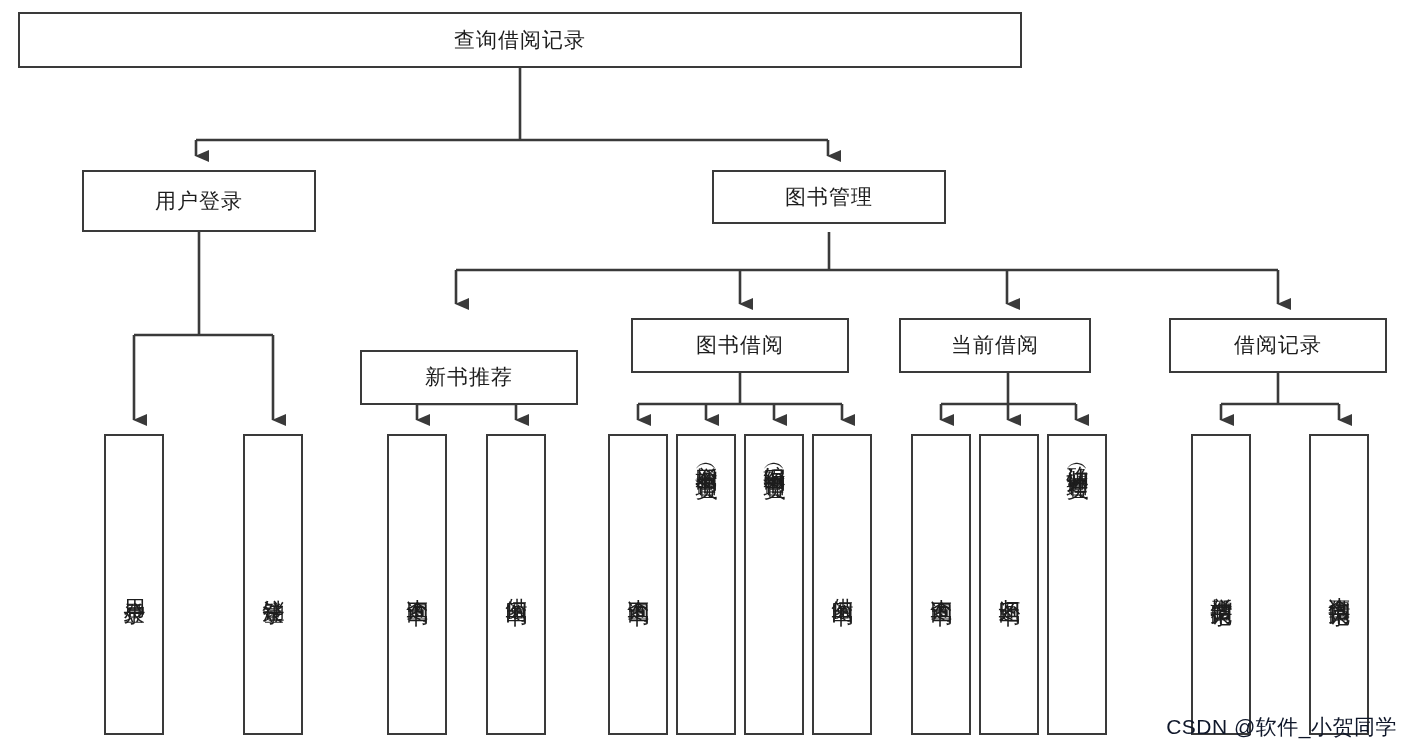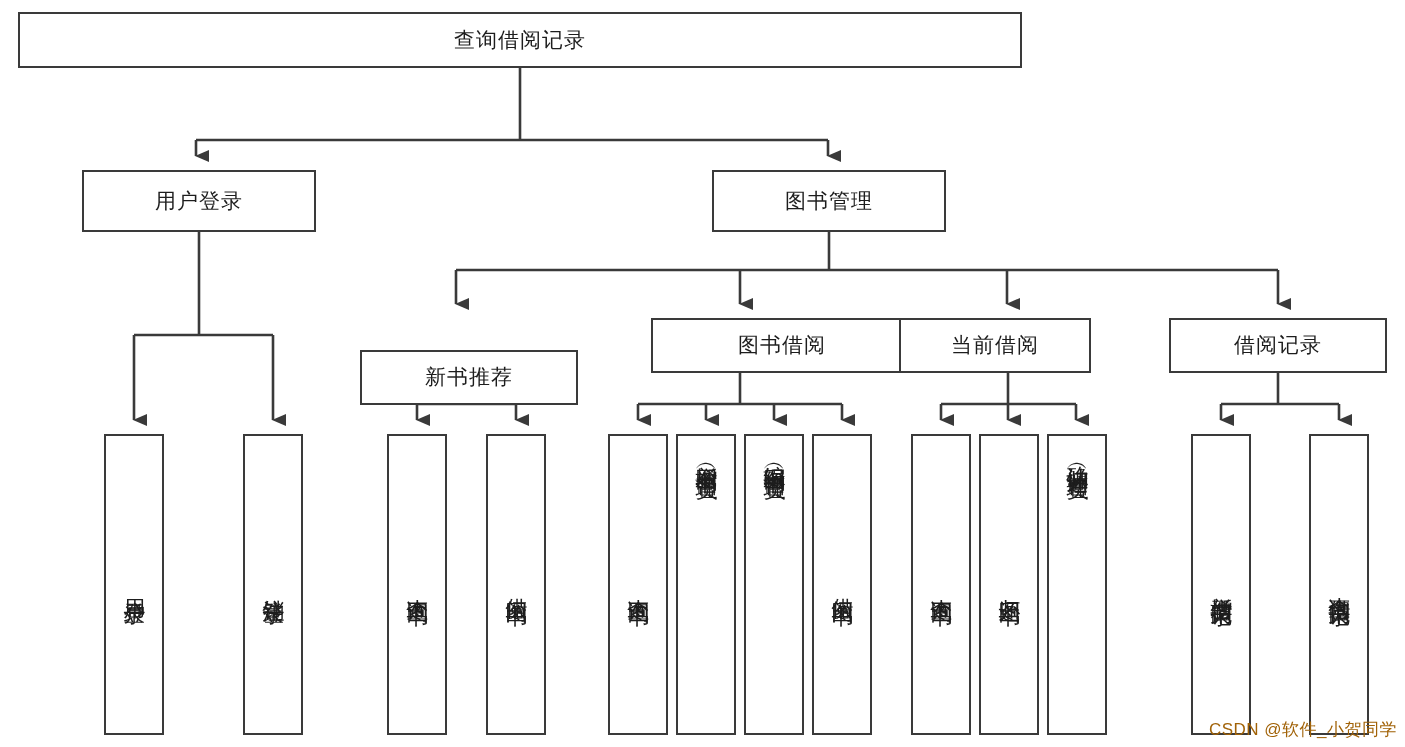--- a/index.html
+++ b/index.html
@@ -65,22 +65,22 @@
     align-items: flex-start;
   }
   .leaf-box.centered-text {
     align-items: center;
     padding-top: 0;
   }
   #watermark {
     position: absolute;
     right: 8px;
     bottom: 6px;
-    font-size: 17px;
-    color: #a16207;
+    font-size: 21px;
+    color: #0f172a;
     letter-spacing: 0.5px;
     white-space: nowrap;
     font-family: "Liberation Sans", "DejaVu Sans", sans-serif;
   }
 </style>
 </head>
 <body>
 
 <div id="canvas">
 
@@ -135,29 +135,29 @@
   </svg>
 
   <div class="node-box" style="left:18px; top:12px; width:1004px; height:56px;">
     <span class="node-label">查询借阅记录</span>
   </div>
 
   <div class="node-box" style="left:82px; top:170px; width:234px; height:62px;">
     <span class="node-label">用户登录</span>
   </div>
 
-  <div class="node-box" style="left:712px; top:170px; width:234px; height:62px;">
+  <div class="node-box" style="left:712px; top:170px; width:234px; height:54px;">
     <span class="node-label">图书管理</span>
   </div>
 
   <div class="node-box" style="left:360px; top:318px; width:218px; height:55px;margin-top:32px;">
     <span class="node-label">新书推荐</span>
   </div>
 
-  <div class="node-box" style="left:631px; top:318px; width:262px; height:55px;margin-left:20px;">
+  <div class="node-box" style="left:631px; top:318px; width:218px; height:55px;">
     <span class="node-label">图书借阅</span>
   </div>
 
   <div class="node-box" style="left:899px; top:318px; width:192px; height:55px;">
     <span class="node-label">当前借阅</span>
   </div>
 
   <div class="node-box" style="left:1169px; top:318px; width:218px; height:55px;">
     <span class="node-label">借阅记录</span>
   </div>

